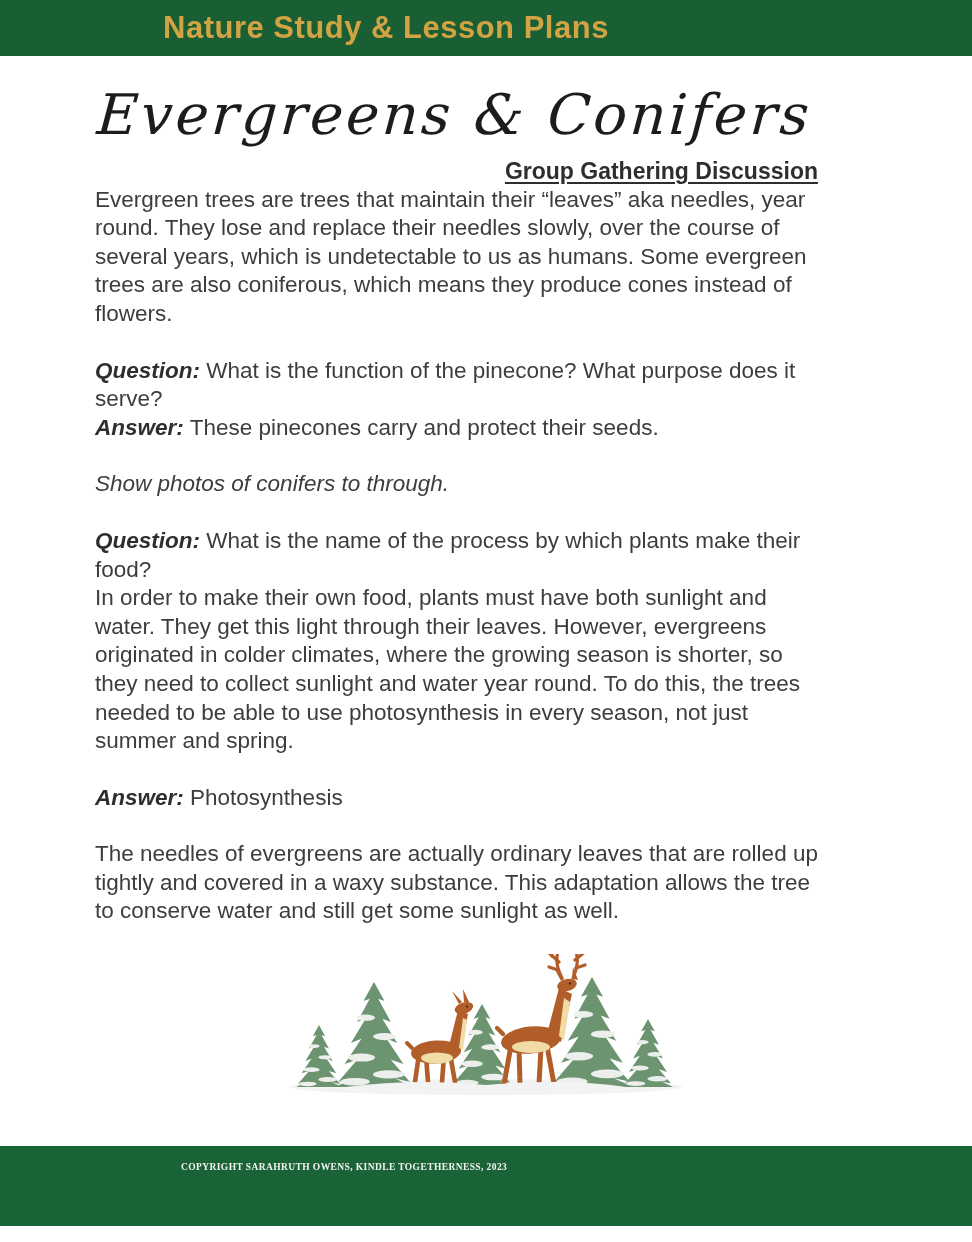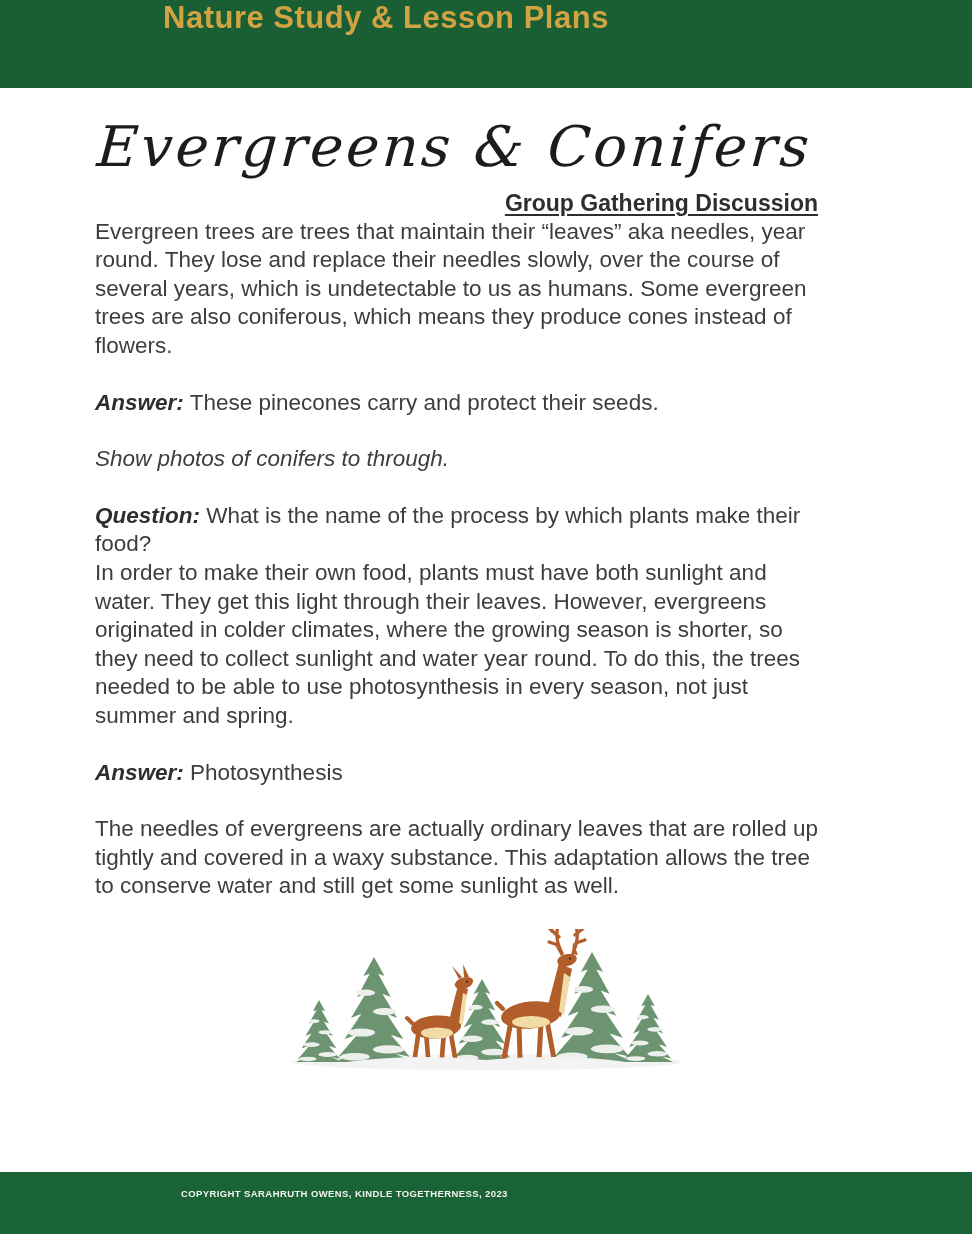--- a/index.html
+++ b/index.html
@@ -20,23 +20,24 @@
     position:relative;
     width:972px;
     height:1242px;
     margin:0 auto;
     background:#ffffff;
     overflow:hidden;
     font-family:"Liberation Sans", sans-serif;
   }
   .header-band{
     width:100%;
-    height:88px;
+    height:56px;
     background:var(--header_green);
     display:flex;
+    align-items:center;
   }
   .header-title{
     color:var(--gold);
     font-size:31px;
     font-weight:bold;
     letter-spacing:.5px;
     padding-left:163px;
   }
   .script-title{
     font-family:"DejaVu Serif", serif;
@@ -68,24 +69,25 @@
   .content p{margin:0 0 28px 0;}
   .content p.tight{margin-bottom:0;}
   .qa-label{font-weight:bold;font-style:italic;color:var(--heading_ink);}
   .italic-note{font-style:italic;}
   .illustration-wrap{
     width:400px;
     margin:10px auto 0 auto;
   }
   .footer-band{
     position:absolute;
-    left:0;bottom:8px;
+    left:0;bottom:16px;
     width:100%;
-    height:62px;
+    height:80px;
     background:var(--footer_green);
+    font-family:Liberation Serif, serif;
   }
   .footer-text{
     color:#f4f4f2;
     font-size:9.5px;
     font-weight:bold;
     letter-spacing:.4px;
     padding:16px 0 0 181px;
   }
 </style>
 </head>
@@ -98,20 +100,21 @@
   </div>
 
   <div class="script-title">Evergreens &amp; Conifers</div>
 
   <div class="content">
 
     <p class="tight section-heading">Group Gathering Discussion</p>
 
     <p>Evergreen trees are trees that maintain their “leaves” aka needles, year round. They lose and replace their needles slowly, over the course of several years, which is undetectable to us as humans. Some evergreen trees are also coniferous, which means they produce cones instead of flowers.</p>
 
+    <p class="tight"><span class="qa-label">Question:</span> <span>What is the function of the pinecone? What purpose does it serve?</span></p>
     <p><span class="qa-label">Answer:</span> <span>These pinecones carry and protect their seeds.</span></p>
 
     <p class="italic-note">Show photos of conifers to through.</p>
 
     <p class="tight"><span class="qa-label">Question:</span> <span>What is the name of the process by which plants make their food?</span></p>
     <p>In order to make their own food, plants must have both sunlight and water. They get this light through their leaves. However, evergreens originated in colder climates, where the growing season is shorter, so they need to collect sunlight and water year round. To do this, the trees needed to be able to use photosynthesis in every season, not just summer and spring.</p>
 
     <p><span class="qa-label">Answer:</span> <span>Photosynthesis</span></p>
 
     <p>The needles of evergreens are actually ordinary leaves that are rolled up tightly and covered in a waxy substance. This adaptation allows the tree to conserve water and still get some sunlight as well.</p>

